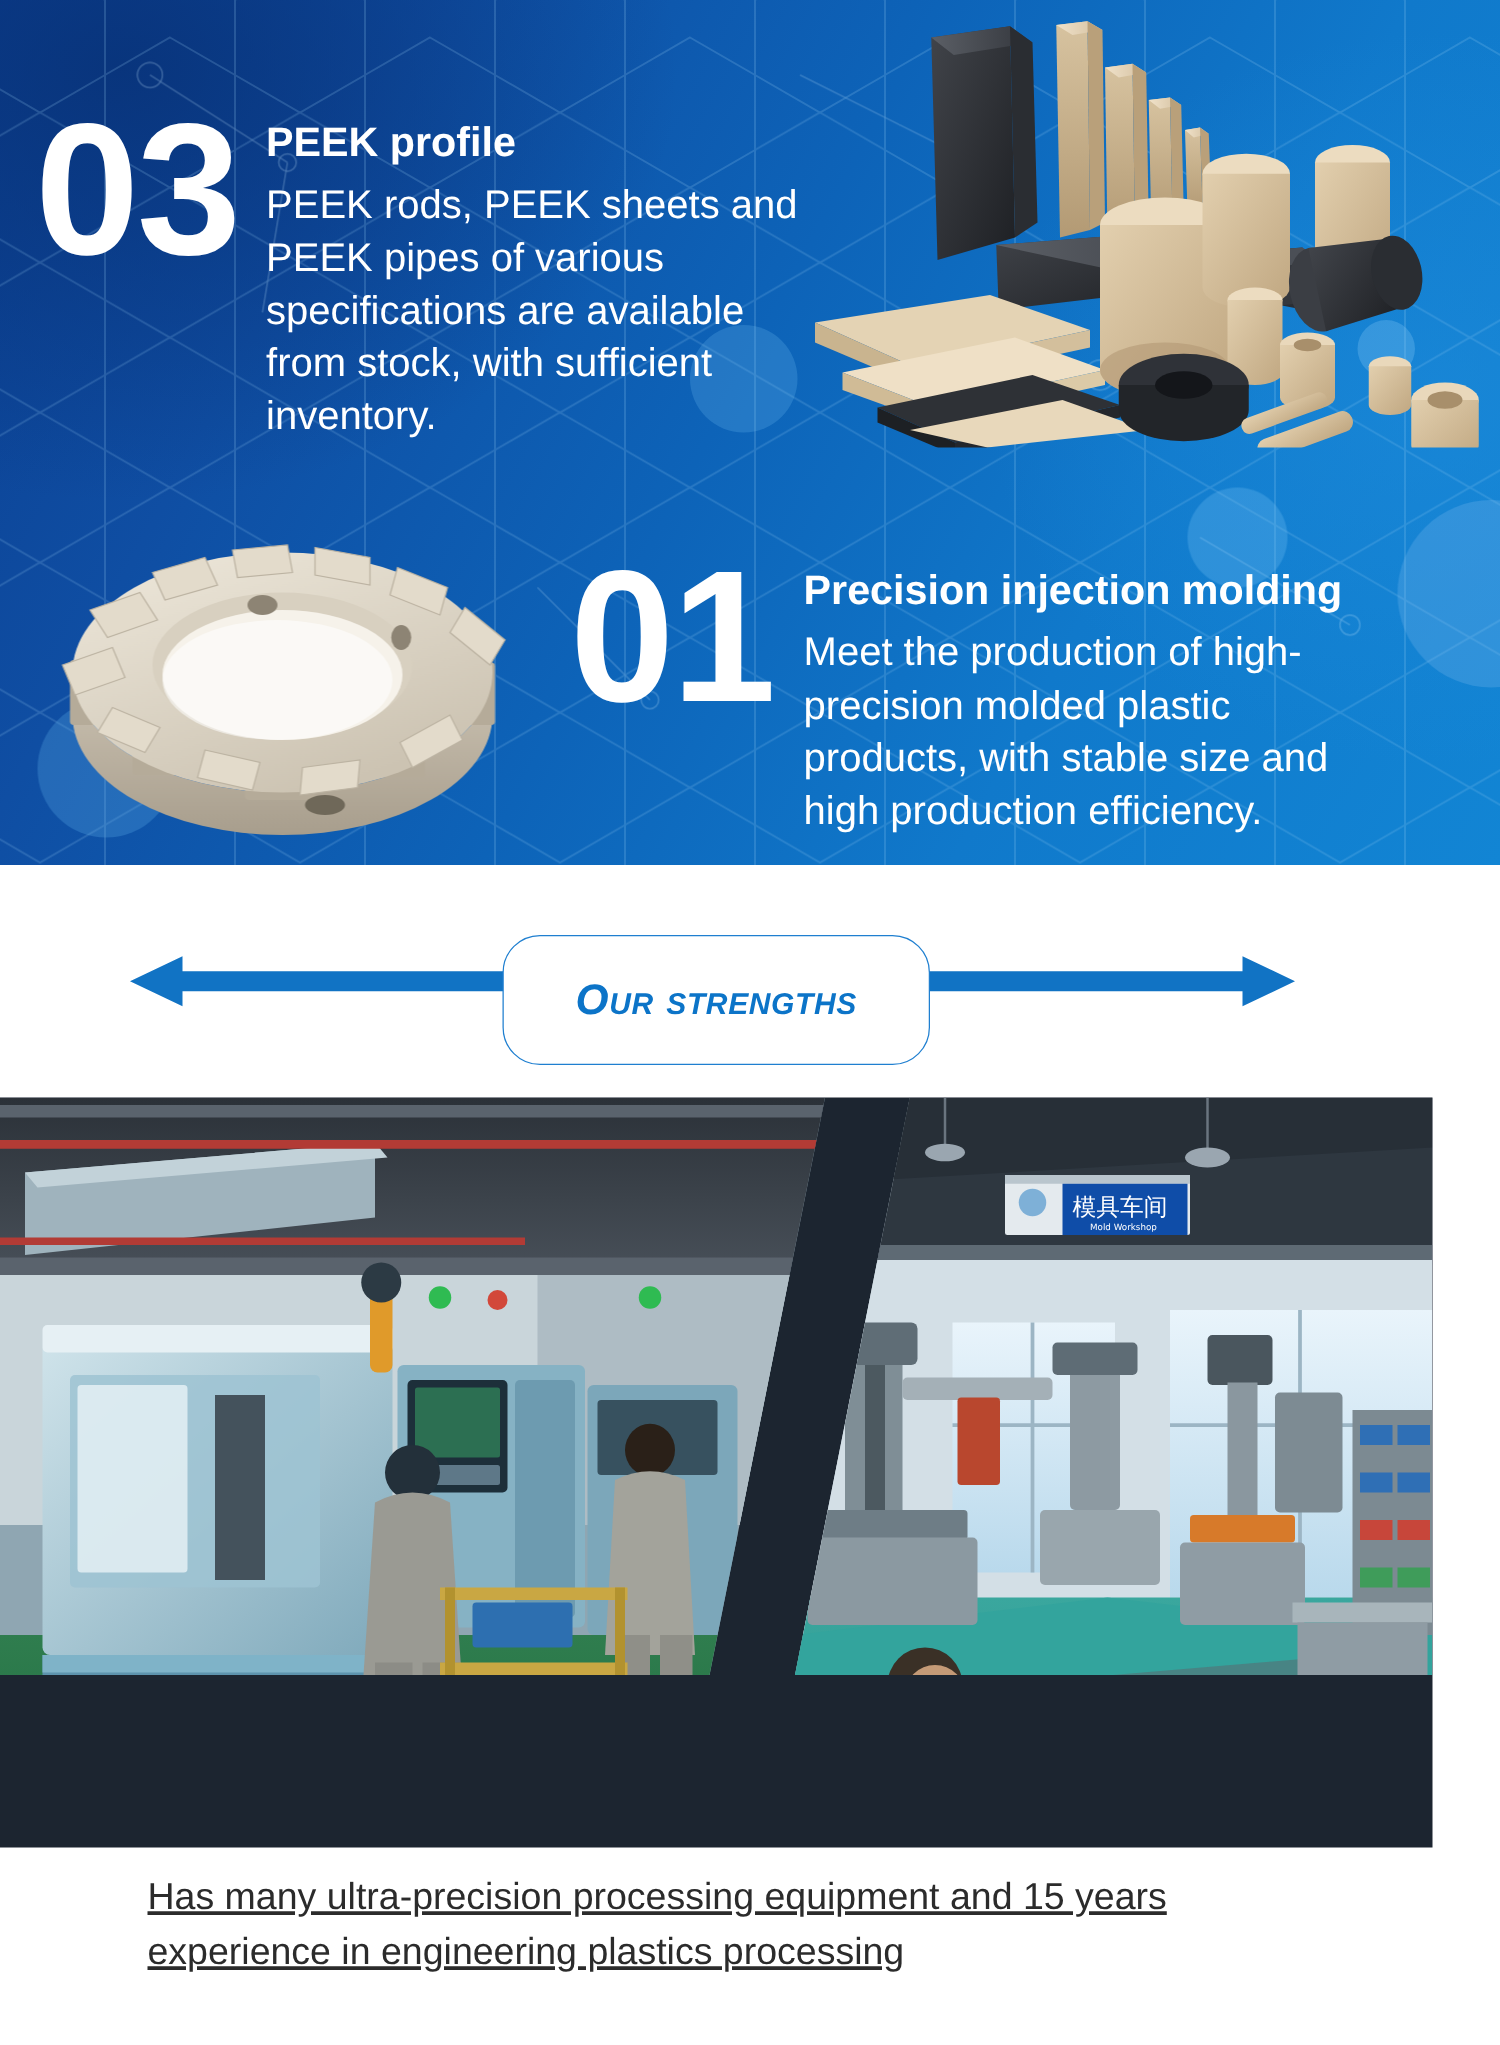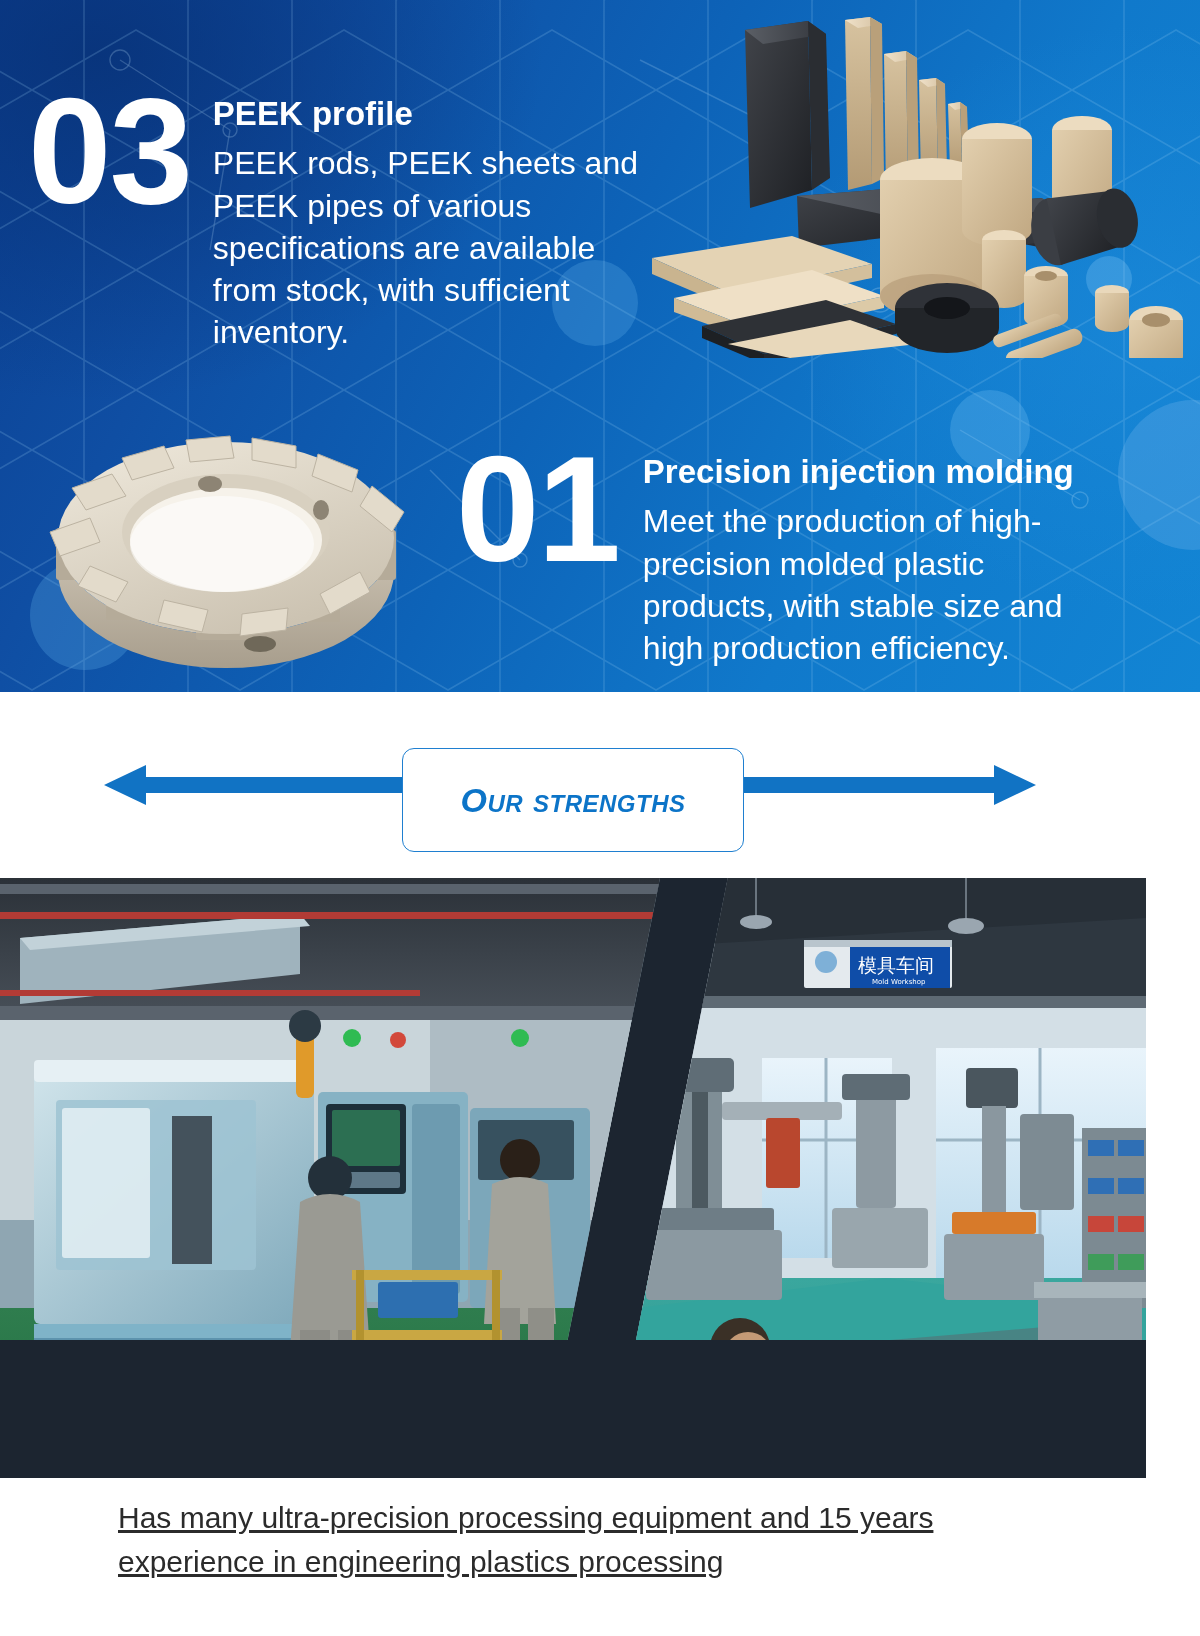--- a/index.html
+++ b/index.html
@@ -107,21 +107,21 @@
     position: absolute;
     left: 0; top: 0;
     width: 1200px; height: 186px;
   }
   .strengths-pill {
     position: absolute;
     left: 402px; top: 748px;
     width: 342px; height: 104px;
     background: #ffffff;
     border: 1.6px solid #1f7fd0;
-    border-radius: 12px;
+    border-radius: 30px;
     display: flex;
     align-items: center;
     justify-content: center;
     box-sizing: border-box;
   }
   .strengths-text {
     color: #0c74c8;
     font-size: 34px;
     font-style: italic;
     font-weight: bold;

